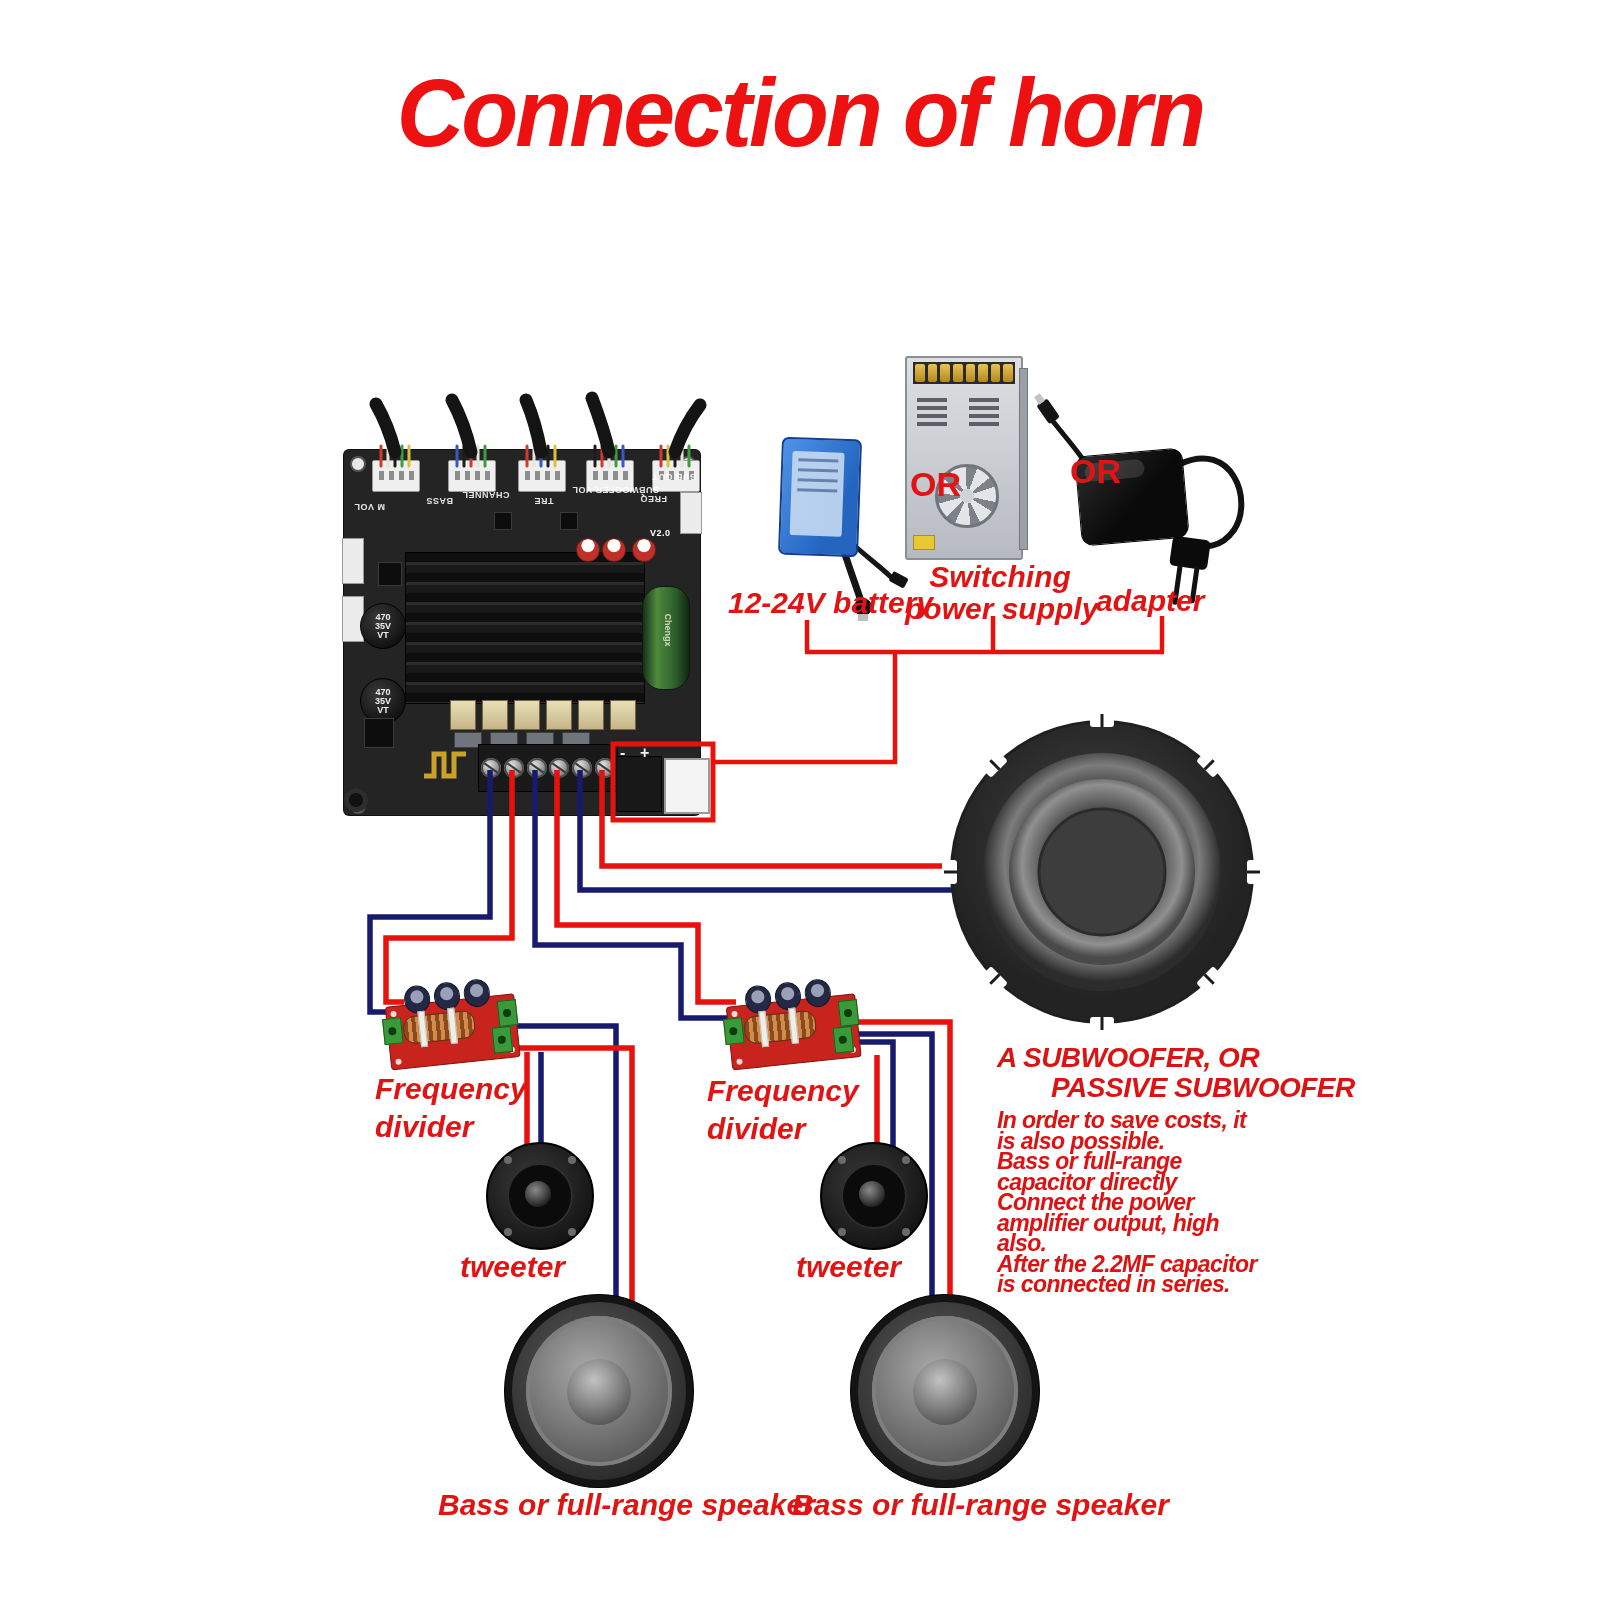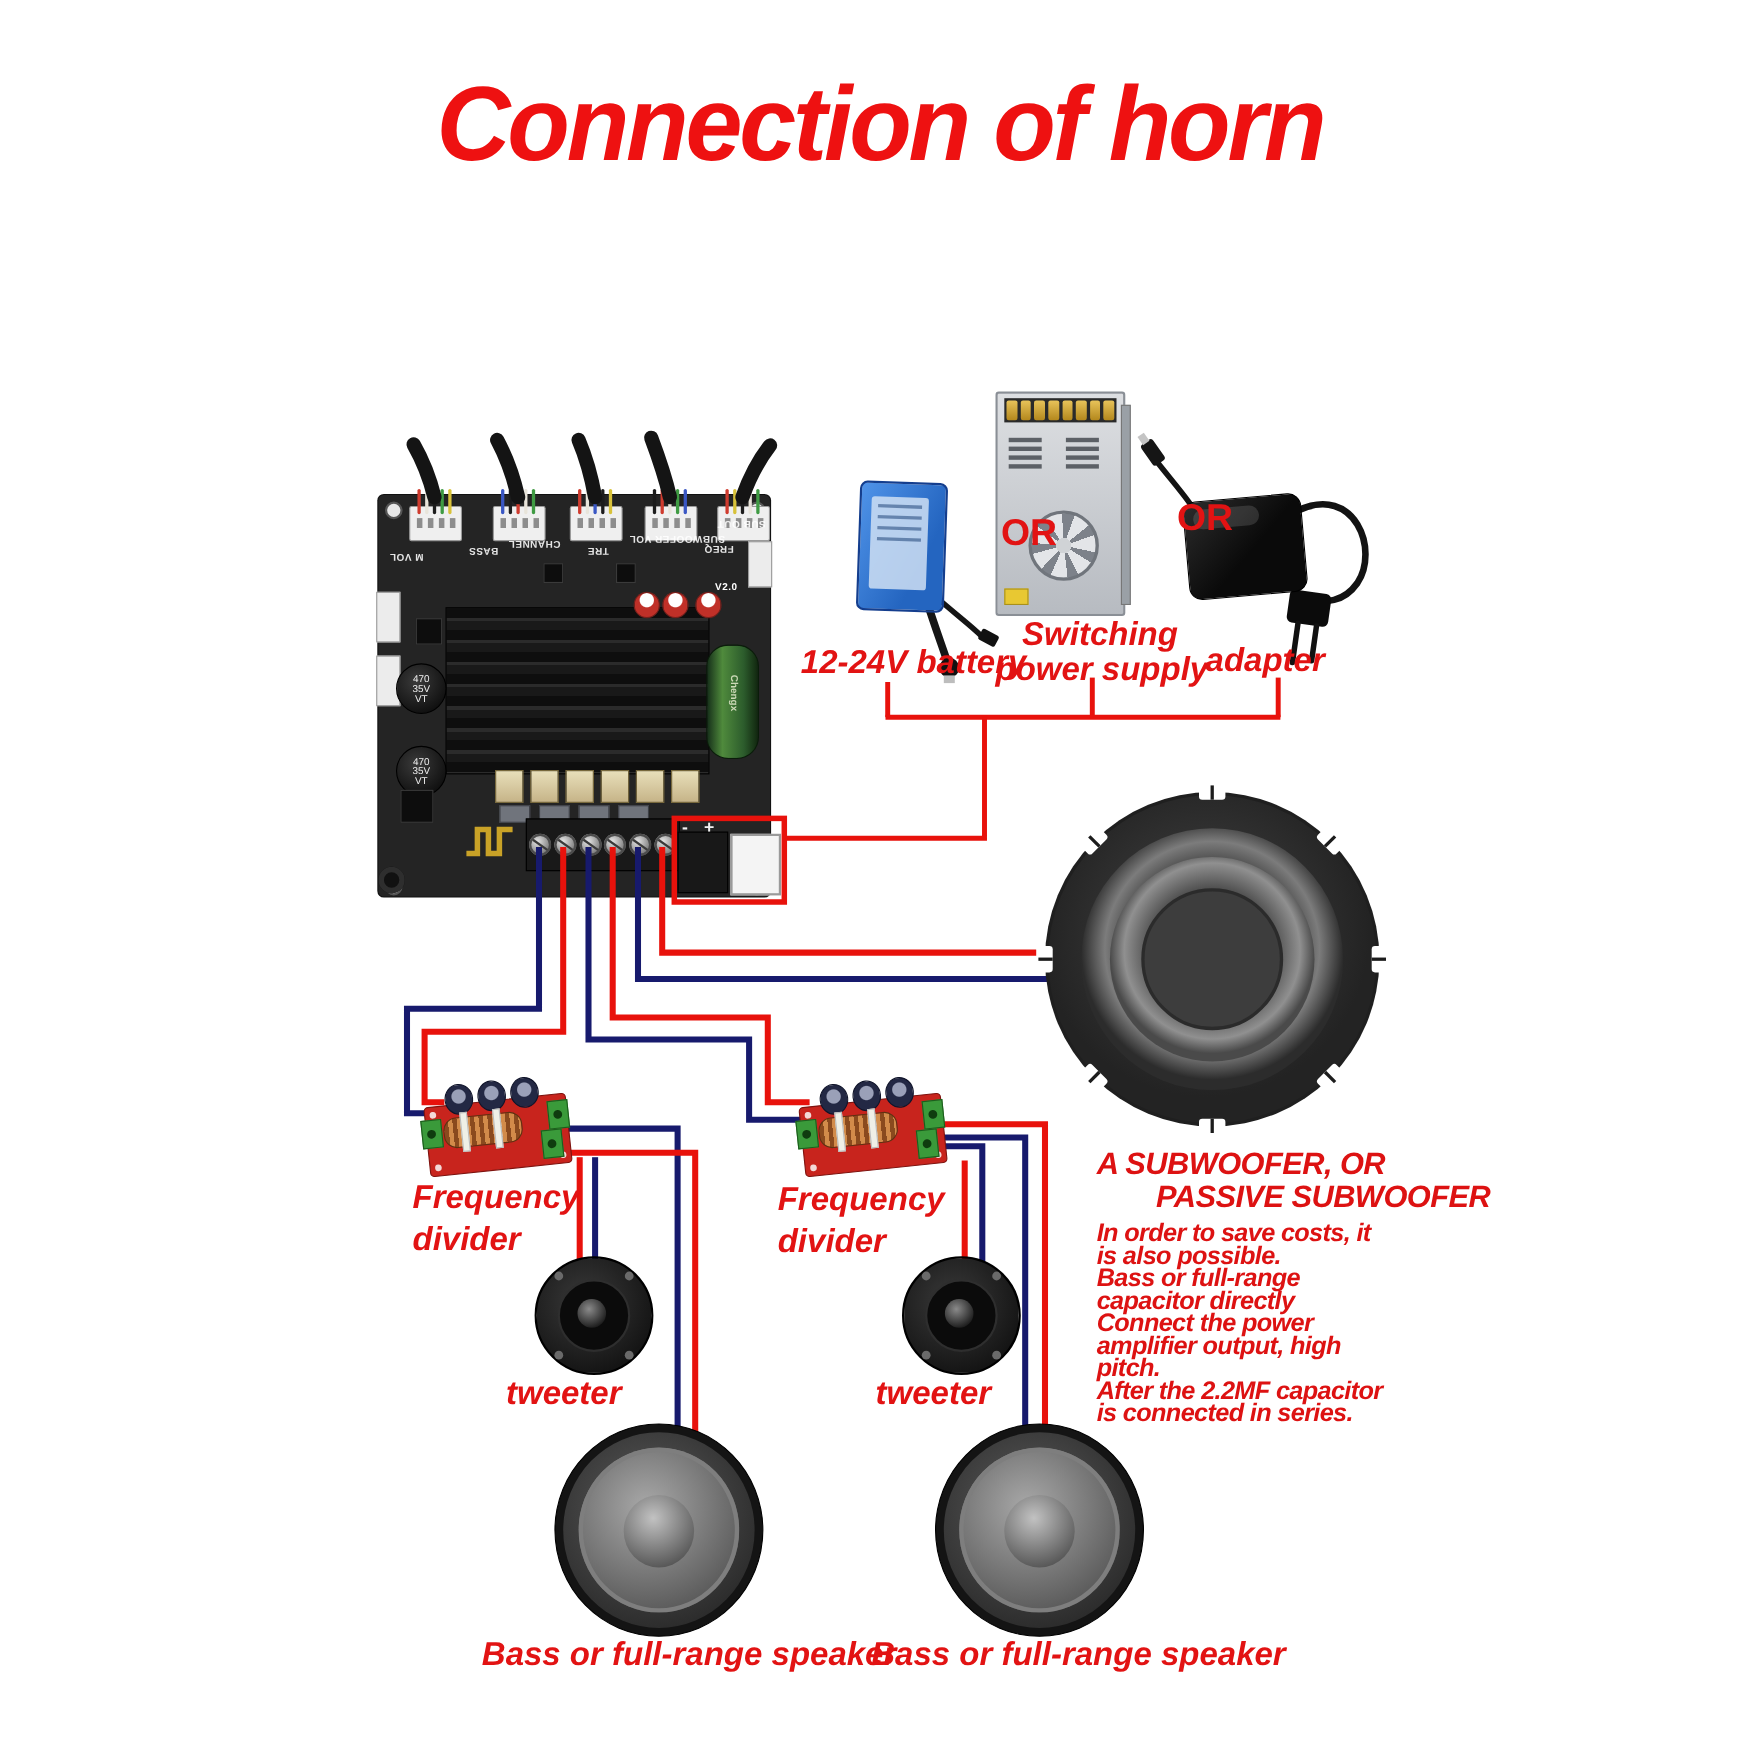--- a/index.html
+++ b/index.html
@@ -21,21 +21,21 @@
   .hole{position:absolute;width:12px;height:12px;border-radius:50%;background:#e8e8e8;border:2px solid #555;}
   .hdr{position:absolute;top:10px;width:46px;height:30px;background:#efefef;border:1px solid #9a9a9a;border-radius:2px;}
   .hdr i{position:absolute;top:10px;width:5px;height:9px;background:#8d8d8d;}
   .sideconn{position:absolute;left:-2px;width:20px;height:44px;background:#ececec;border:1px solid #9a9a9a;}
   .sil{position:absolute;color:rgba(255,255,255,.88);font-size:9px;font-weight:bold;
        transform:rotate(180deg);letter-spacing:.5px;white-space:nowrap;}
   #heatsink{position:absolute;left:61px;top:102px;width:238px;height:150px;border:1px solid #000;
      background:repeating-linear-gradient(180deg,#0e0e0e 0 9px,#2b2b2b 9px 12px,#191919 12px 20px);}
   .bigcap{position:absolute;left:16px;width:44px;height:44px;border-radius:50%;
      background:radial-gradient(circle at 40% 35%,#3a3a3a,#0e0e0e 80%);border:1px solid #000;
-     color:#eee;font-size:9px;line-height:9px;font-weight:normal;text-align:center;white-space:pre-line;
+     color:#eee;font-size:9px;line-height:9px;font-weight:bold;text-align:center;white-space:pre-line;
      display:flex;align-items:center;justify-content:center;}
   #greencap{position:absolute;left:298px;top:136px;width:46px;height:102px;border-radius:20px;
      background:linear-gradient(90deg,#16301a,#4f8a3c 30%,#2c5c2c 72%,#11260f);border:1px solid #0a1c0a;}
   #greencap span{position:absolute;left:8px;top:38px;color:#e6eccf;font-size:9px;font-weight:bold;
      transform:rotate(90deg);opacity:.85;}
   .rwcap{position:absolute;top:88px;width:22px;height:22px;border-radius:50%;
      background:radial-gradient(circle at 50% 30%,#fff 0 6px,#c03028 7px);border:1px solid #73201c;}
   .chip{position:absolute;background:#0d0d0d;border:1px solid #3a3a3a;}
   .tanind{position:absolute;top:250px;width:24px;height:28px;
      background:linear-gradient(#e8dfba,#c6b488);border:1px solid #77683c;}
@@ -473,18 +473,18 @@
 
   <div class="abs z4 note-h" style="left:997px;top:1042px">A SUBWOOFER, OR</div>
   <div class="abs z4 note-h" style="left:1051px;top:1072px">PASSIVE SUBWOOFER</div>
   <div class="abs z4" style="left:997px;top:1110px">
     <div class="note-b">In order to save costs, it</div>
     <div class="note-b">is also possible.</div>
     <div class="note-b">Bass or full-range</div>
     <div class="note-b">capacitor directly</div>
     <div class="note-b">Connect the power</div>
     <div class="note-b">amplifier output, high</div>
-    <div class="note-b">pitch.</div>
+    <div class="note-b">also.</div>
     <div class="note-b">After the 2.2MF capacitor</div>
     <div class="note-b">is connected in series.</div>
   </div>
 
 </div>
 
 </body></html>

